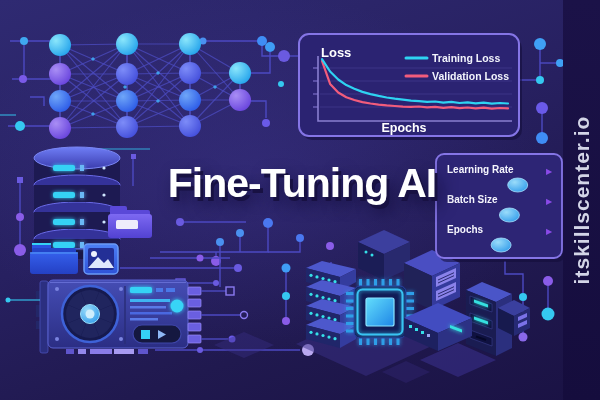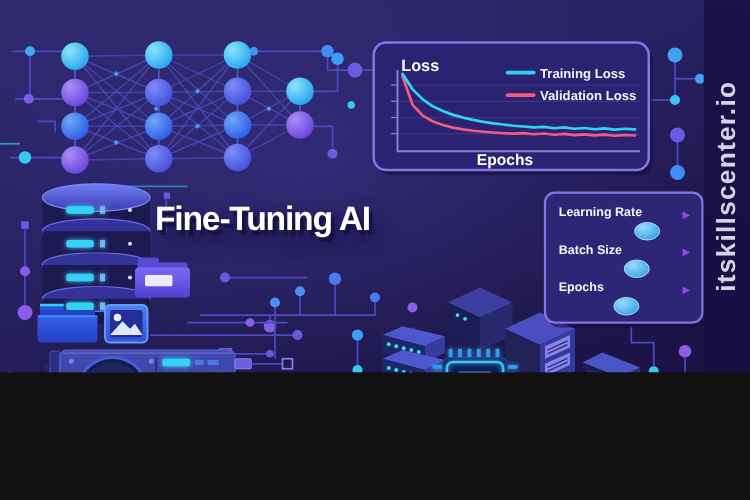--- a/index.html
+++ b/index.html
@@ -1,26 +1,26 @@
 <!DOCTYPE html>
 <html><head>
 <meta charset="utf-8">
 <style>
   html,body{margin:0;padding:0;background:#111;}
   .canvas{
-    position:relative;width:600px;height:298px;overflow:hidden;
+    position:relative;width:600px;height:400px;overflow:hidden;
     background:
       radial-gradient(ellipse 420px 260px at 42% 44%, rgba(90,80,200,0.20), rgba(0,0,0,0) 70%),
       linear-gradient(160deg,#2f2a72 0%, #272060 45%, #20194f 72%, #1a1244 100%);
     font-family:"Liberation Sans", sans-serif;
   }
   .canvas svg{position:absolute;left:0;top:0;}
   .title{
-    position:absolute;left:124px;top:160px;width:324px;
-    font-size:27px;font-weight:bold;letter-spacing:-1px;color:#ffffff;
+    position:absolute;left:140px;top:160px;width:324px;text-align:center;
+    font-size:41px;font-weight:bold;letter-spacing:-1px;color:#ffffff;
     text-shadow:3px 4px 0 #181143, 6px 8px 16px rgba(8,4,40,.65);
     white-space:nowrap;
   }
   .band{
     position:absolute;right:0;top:0;width:37px;height:400px;
     background:linear-gradient(180deg,#1b1248,#150d3d);
   }
   .watermark{
     position:absolute;right:6px;top:50%;
     writing-mode:vertical-rl;transform:translateY(-50%) rotate(180deg);

